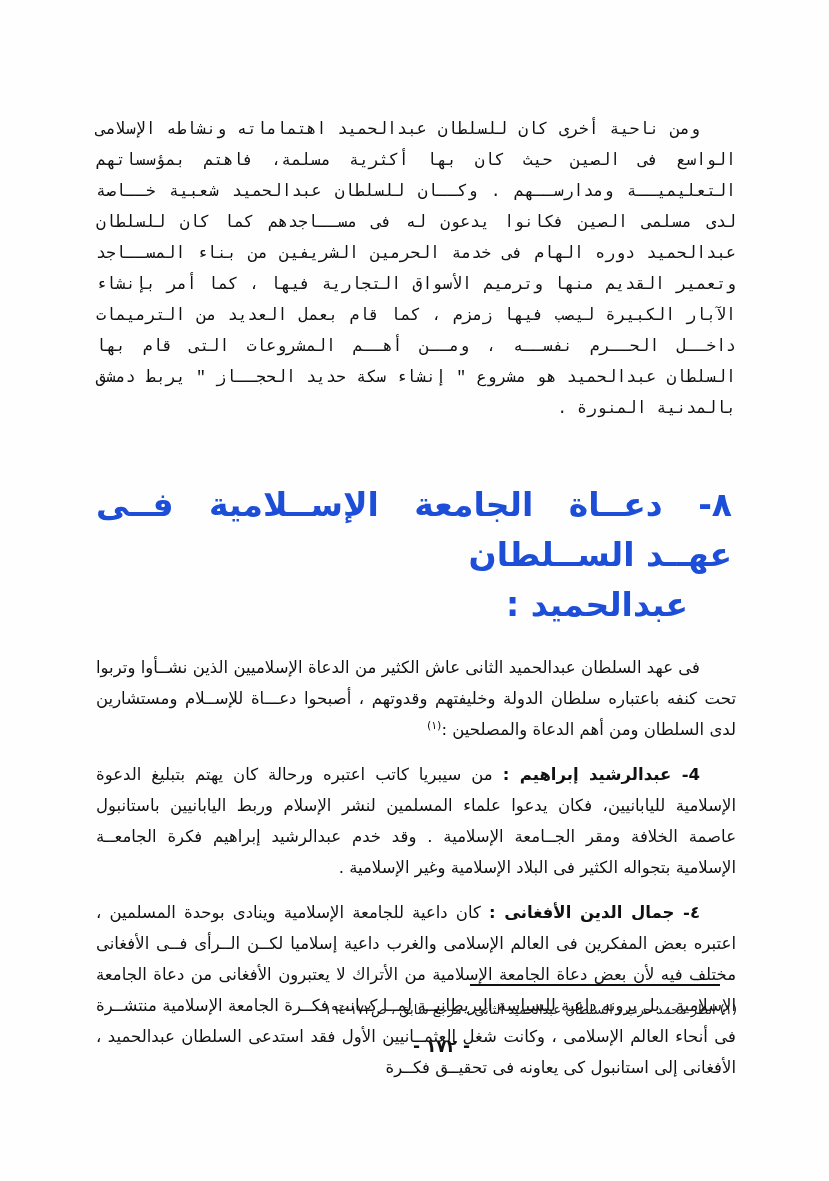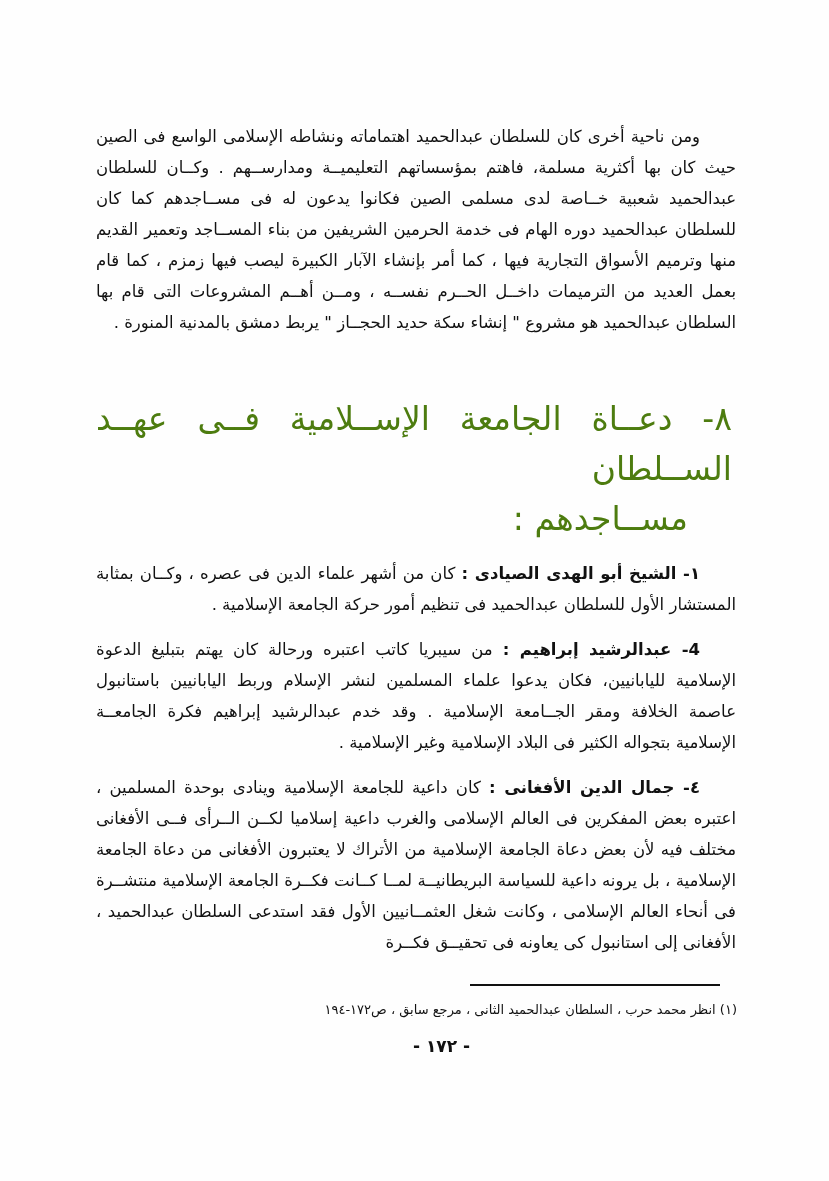--- a/index.html
+++ b/index.html
@@ -26,31 +26,31 @@
     .para {
       font-size: 16.5px;
       line-height: 31px;
       margin: 0;
       text-align: justify;
       text-align-last: right;
     }
     .para.indent {
       text-indent: 36px;
     }
-    .intro-para { margin-top: 13px; }
+    .intro-para { margin-top: 6px; font-family: Liberation Mono, monospace; }
     .heading {
       font-family: "DejaVu Sans", "Liberation Sans", sans-serif;
-      font-weight: normal;
+      font-weight: bold;
       font-size: 33px;
       line-height: 50px;
       margin: 56px 0 0 0;
       padding-right: 4px;
       text-align: justify;
       text-align-last: right;
-      color: #4d7c0f;
+      color: #1d4ed8;
     }
     .heading .line2 {
       display: block;
       padding-right: 44px;
     }
     .section-intro {
       margin-top: 22px;
     }
     .list-item {
       margin-top: 14px;
@@ -95,25 +95,25 @@
     }
   </style>
 </head>
 <body>
 
 <div class="page">
   <p class="para indent intro-para">ومن ناحية أخرى كان للسلطان عبدالحميد اهتماماته ونشاطه الإسلامى الواسع فى الصين حيث كان بها أكثرية مسلمة، فاهتم بمؤسساتهم التعليميــة ومدارســهم . وكــان للسلطان عبدالحميد شعبية خــاصة لدى مسلمى الصين فكانوا يدعون له فى مســاجدهم كما كان للسلطان عبدالحميد دوره الهام فى خدمة الحرمين الشريفين من بناء المســاجد وتعمير القديم منها وترميم الأسواق التجارية فيها ، كما أمر بإنشاء الآبار الكبيرة ليصب فيها زمزم ، كما قام بعمل العديد من الترميمات داخــل الحــرم نفســه ، ومــن أهــم المشروعات التى قام بها السلطان عبدالحميد هو مشروع " إنشاء سكة حديد الحجــاز " يربط دمشق بالمدنية المنورة .</p>
 
   <h2 class="heading">
     <span>٨- دعــاة الجامعة الإســلامية فــى عهــد الســلطان</span>
-    <span class="line2">مســاجدهم :</span>
+    <span class="line2">عبدالحميد :</span>
   </h2>
 
+  <p class="para indent section-intro"><span>فى عهد السلطان عبدالحميد الثانى عاش الكثير من الدعاة الإسلاميين الذين نشــأوا وتربوا تحت كنفه باعتباره سلطان الدولة وخليفتهم وقدوتهم ، أصبحوا دعـــاة للإســلام ومستشارين لدى السلطان ومن أهم الدعاة والمصلحين :</span><span class="fn-ref">(١)</span></p>
 
-  <p class="para indent list-item"><span class="label">١- الشيخ أبو الهدى الصيادى :</span><span> كان من أشهر علماء الدين فى عصره ، وكــان بمثابة المستشار الأول للسلطان عبدالحميد فى تنظيم أمور حركة الجامعة الإسلامية .</span></p>
 
 
   <p class="para indent list-item"><span class="label">4- عبدالرشيد إبراهيم :</span><span> من سيبريا كاتب اعتبره ورحالة كان يهتم بتبليغ الدعوة الإسلامية لليابانيين، فكان يدعوا علماء المسلمين لنشر الإسلام وربط اليابانيين باستانبول عاصمة الخلافة ومقر الجــامعة الإسلامية . وقد خدم عبدالرشيد إبراهيم فكرة الجامعــة الإسلامية بتجواله الكثير فى البلاد الإسلامية وغير الإسلامية .</span></p>
 
   <p class="para indent list-item"><span class="label">٤- جمال الدين الأفغانى :</span><span> كان داعية للجامعة الإسلامية وينادى بوحدة المسلمين ، اعتبره بعض المفكرين فى العالم الإسلامى والغرب داعية إسلاميا لكــن الــرأى فــى الأفغانى مختلف فيه لأن بعض دعاة الجامعة الإسلامية من الأتراك لا يعتبرون الأفغانى من دعاة الجامعة الإسلامية ، بل يرونه داعية للسياسة البريطانيــة لمــا كــانت فكــرة الجامعة الإسلامية منتشــرة فى أنحاء العالم الإسلامى ، وكانت شغل العثمــانيين الأول فقد استدعى السلطان عبدالحميد ، الأفغانى إلى استانبول كى يعاونه فى تحقيــق فكــرة</span></p>
 </div>
 
 <div class="footnote-rule"></div>
 <p class="footnote">(١) انظر محمد حرب ، السلطان عبدالحميد الثانى ، مرجع سابق ، ص١٧٢-١٩٤</p>
 

